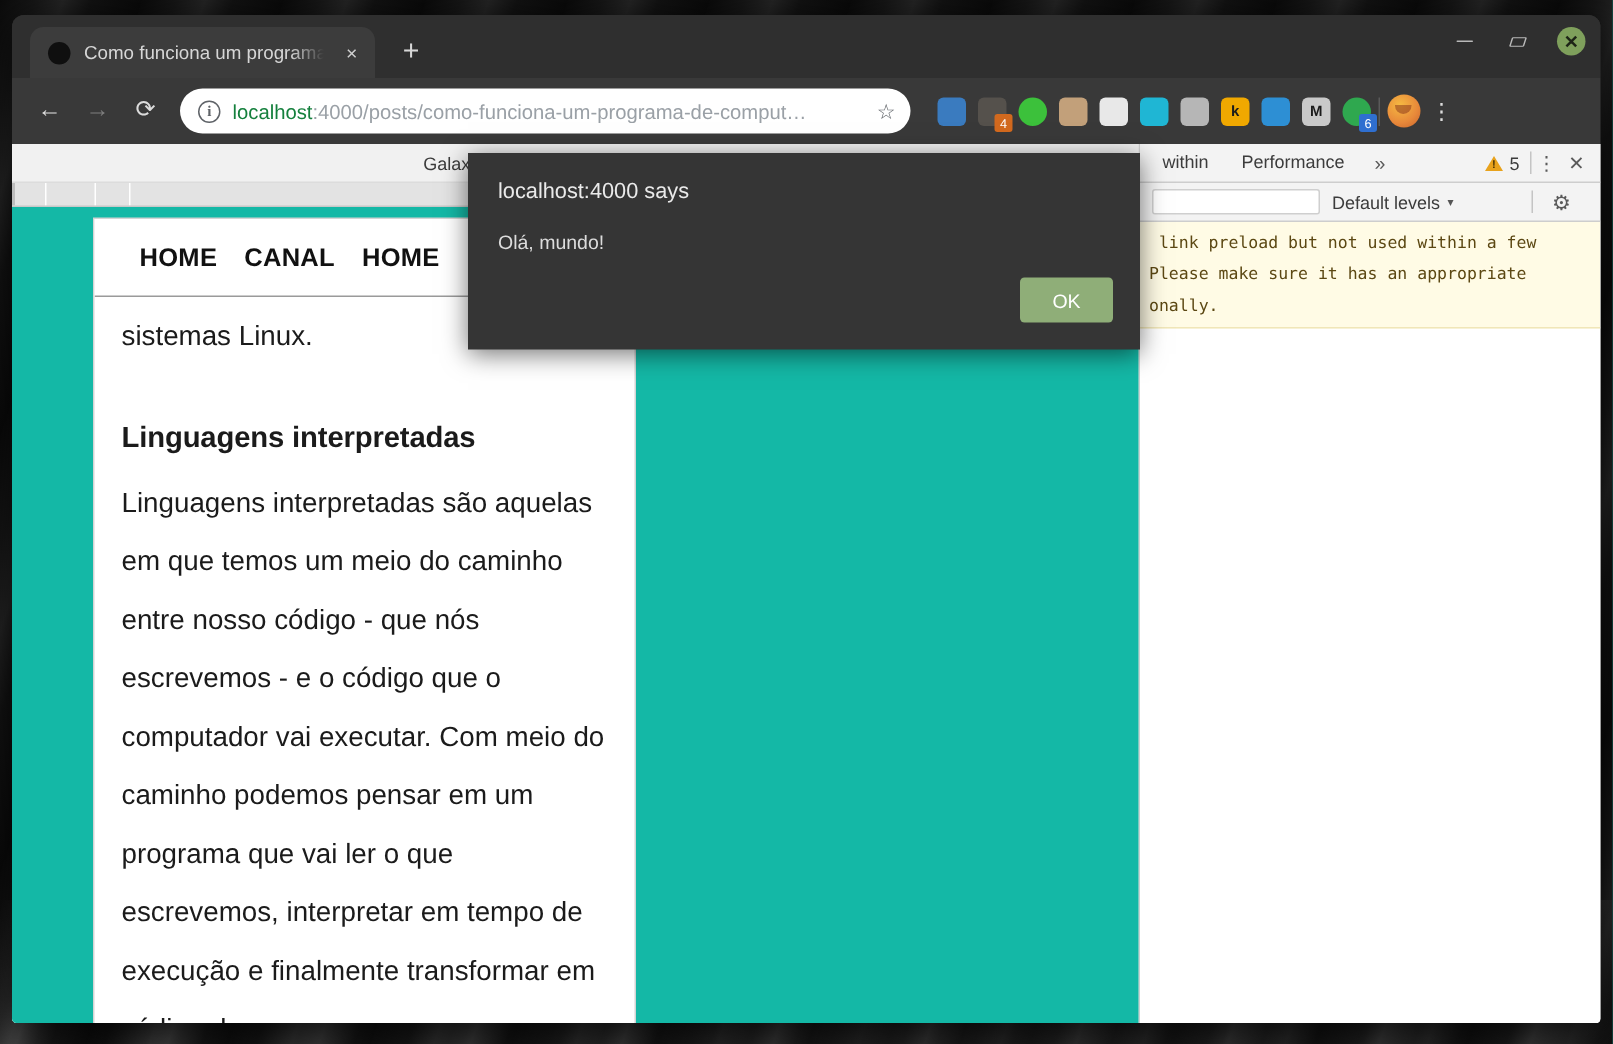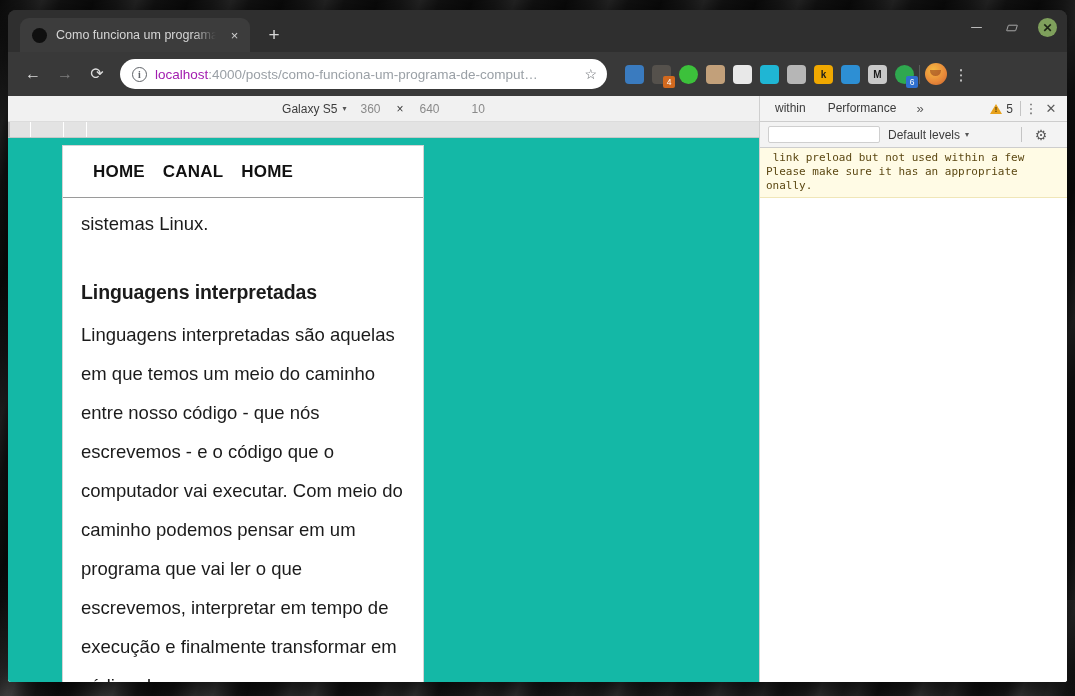--- a/index.html
+++ b/index.html
@@ -147,21 +147,21 @@
     border: 1.4px solid #5f6368; border-radius: 50%;
     color: #5f6368; font-size: 10px; font-weight: bold;
     display: flex; align-items: center; justify-content: center;
     font-family: "Liberation Serif", serif;
   }
   #url-text {
     flex: 1 1 auto; min-width: 0;
     font-size: 13.5px; color: #9aa0a6;
     white-space: nowrap; overflow: hidden;
   }
-  #url-text b { color: #a21caf; font-weight: 400; }
+  #url-text b { color: #15803d; font-weight: 400; }
   #bookmark-star { flex: none; color: #5f6368; font-size: 14px; }
 
   #extensions {
     display: flex; align-items: center; gap: 8px;
     padding-left: 8px;
   }
   .ext {
     position: relative;
     width: 19px; height: 19px; flex: none;
     border-radius: 4px;
@@ -357,21 +357,21 @@
     color: #5a5a5a; font-size: 14px;
   }
 
   #dt-console { flex: 1 1 auto; background: #ffffff; overflow: hidden; }
   .console-warning {
     background: #fffbe5;
     border-bottom: 1px solid #f0e6b8;
     padding: 3px 6px 4px 6px;
     font-family: "DejaVu Sans Mono", monospace;
     font-size: 11px;
-    line-height: 14px;
+    line-height: 21px;
     color: #5c4813;
     white-space: pre-wrap;
   }
 
   
   #js-dialog {
     position: absolute;
     left: 304px; top: 92px;
     width: 448px; height: 131px;
     background: #353535;
@@ -516,14 +516,19 @@
 
       <div id="dt-console">
         <div class="console-warning"> link preload but not used within a few
 Please make sure it has an appropriate
 onally.</div>
       </div>
     </div>
 
   </div>
 
+  <div id="js-dialog">
+    <div id="dialog-origin">localhost:4000 says</div>
+    <div id="dialog-message">Olá, mundo!</div>
+    <button id="dialog-ok-btn">OK</button>
+  </div>
 
 </div>
 
 </body></html>

